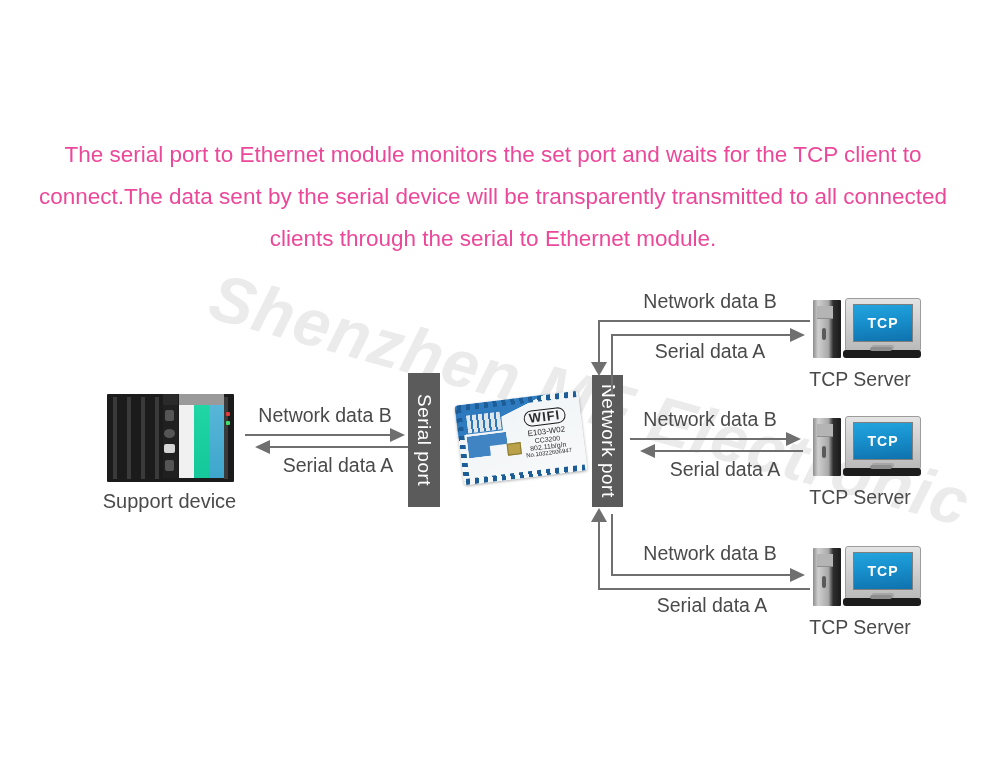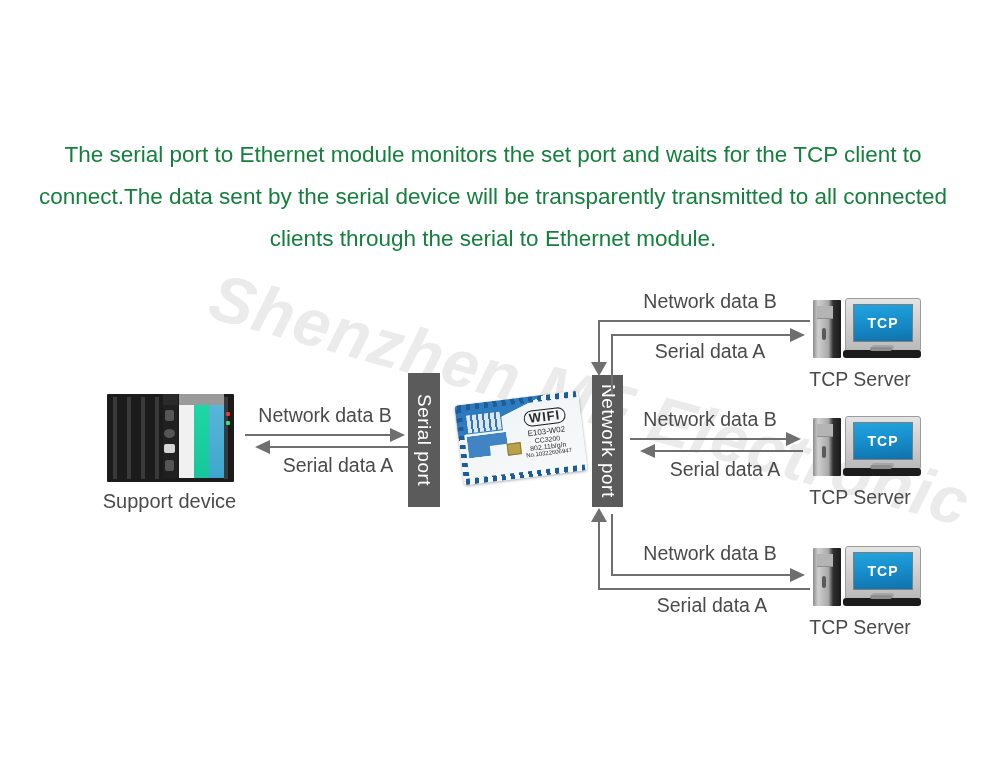--- a/index.html
+++ b/index.html
@@ -19,21 +19,21 @@
     text-align:center;
     font-size:46px;line-height:54px;
     font-weight:700;
     color:#231f20;
     letter-spacing:-0.5px;
   }
   .intro{
     position:absolute;left:33px;top:134px;width:920px;
     text-align:center;
     font-size:22.5px;line-height:42px;
-    color:#15803d;
+    color:#ec4899;
   }
   .footer{
     position:absolute;left:63px;top:676px;width:860px;
     text-align:center;
     font-size:21.5px;line-height:42px;
     color:#3b3b3b;
   }
 
   
   .watermark{

